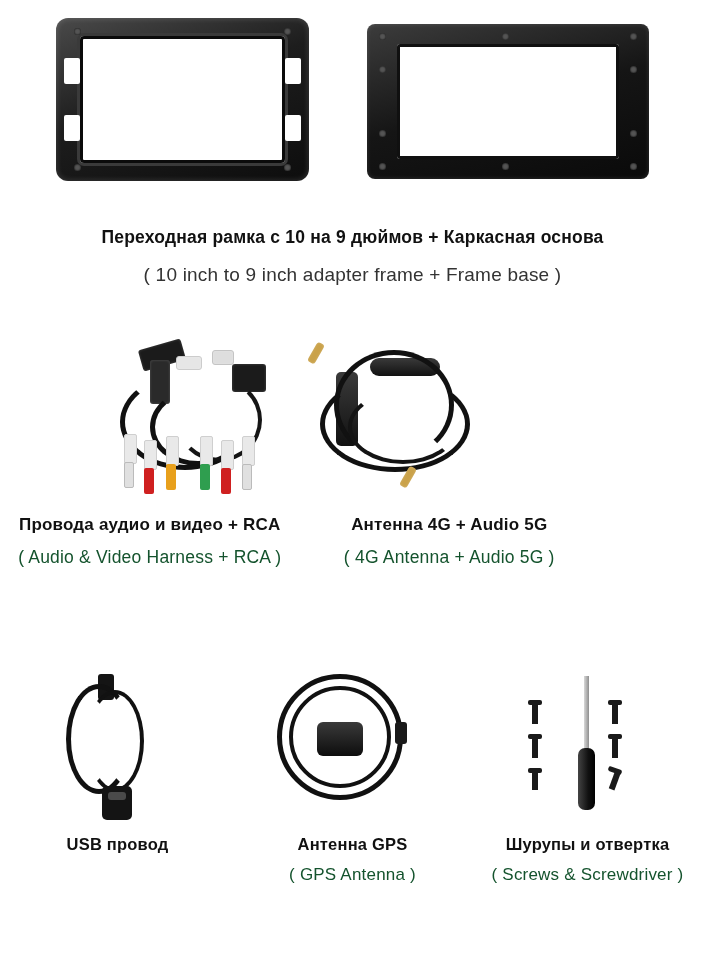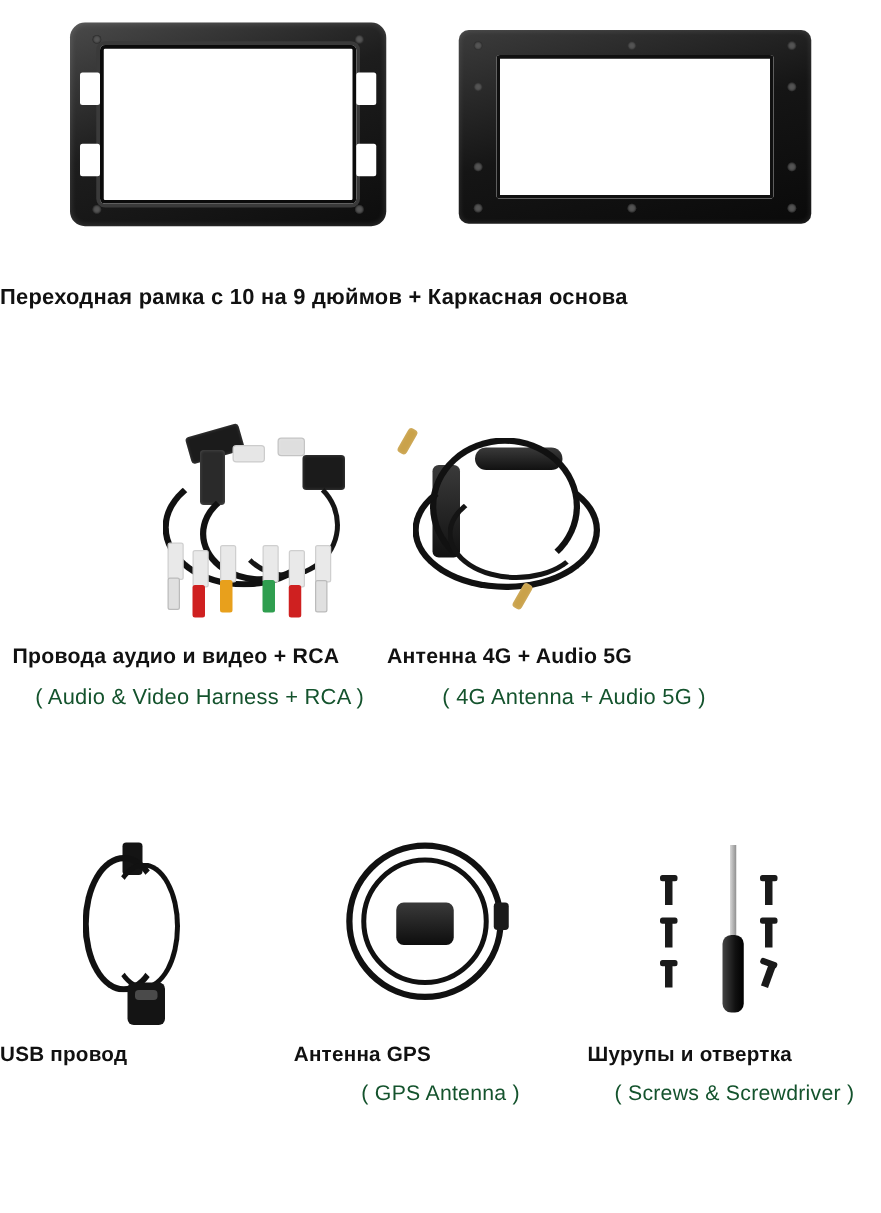--- a/index.html
+++ b/index.html
@@ -16,21 +16,21 @@
     position: relative;
     width: 705px;
     height: 970px;
     background: #fff;
   }
 
   
   .cap-ru {
     font-weight: bold;
     color: #111;
-    text-align: left;
+    text-align: center;
     letter-spacing: .2px;
   }
   .cap-en {
     color: #14532d;
     text-align: center;
     font-weight: 400;
     letter-spacing: .2px;
   }
 
   
@@ -96,21 +96,21 @@
     border-radius: 3px;
     box-shadow: inset 0 0 0 3px #101010;
   }
 
   .sec1 .cap-ru { font-size: 17.5px; margin-top: 34px; }
   .sec1 .cap-en { font-size: 19px; margin-top: 16px; color:#333; }
 
   
   .sec2 {
     position: absolute;
-    top: 330px; left: 10px; width: 599px;
+    top: 330px; left: 0; width: 599px;
   }
   .two-col {
     display: flex;
   }
   .col { width: 352px; }
   .art-box {
     height: 185px;
     position: relative;
   }
   .sec2 .cap-ru { font-size: 17px; }
@@ -223,20 +223,21 @@
         <span class="screw" style="right:12px;top:42px;"></span>
         <span class="screw" style="right:12px;bottom:42px;"></span>
         <span class="screw" style="right:12px;bottom:9px;"></span>
         <span class="screw" style="left:48%;top:9px;"></span>
         <span class="screw" style="left:48%;bottom:9px;"></span>
       </div>
 
     </div>
 
     <div class="cap-ru">Переходная рамка с 10 на 9 дюймов + Каркасная основа</div>
+    <div class="cap-en">( 10 inch to 9 inch adapter frame + Frame base )</div>
   </div>
 
   <div class="sec2">
     <div class="two-col">
 
       <div class="col">
         <div class="art-box">
           <div class="harness">
 
             <span class="plug" style="left:140px;top:14px;width:44px;height:22px;transform:rotate(-16deg);"></span>

